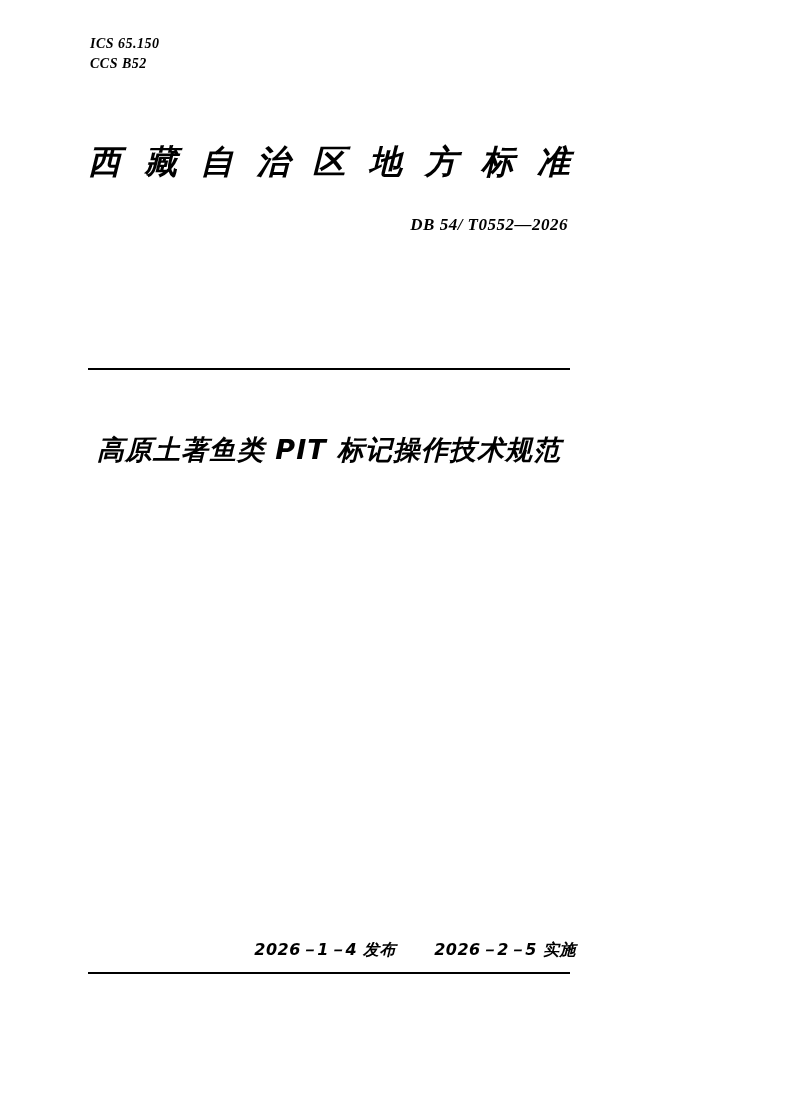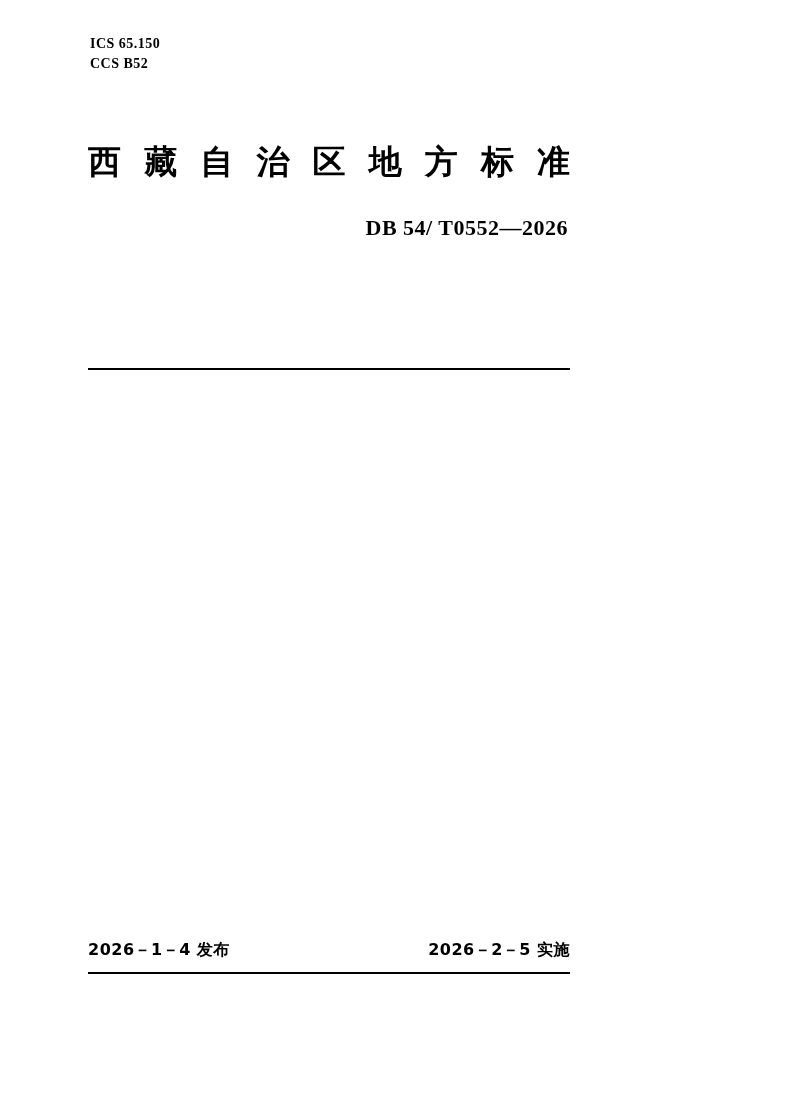--- a/index.html
+++ b/index.html
@@ -14,20 +14,21 @@
     color: #000000;
     position: relative;
     overflow: hidden;
   }
 
   .page {
     position: relative;
     width: 628px;
     height: 1116px;
     box-sizing: border-box;
+    font-style: italic;
   }
 
   
   .codes {
     position: absolute;
     left: 90px;
     top: 34px;
     font-family: "Liberation Serif", serif;
     font-size: 14px;
     line-height: 20px;
@@ -64,21 +65,21 @@
   }
   .org-title span { display: inline-block; }
 
   
   .std-no {
     position: absolute;
     right: 60px;
     top: 215px;
     font-family: "Liberation Serif", serif;
     font-weight: bold;
-    font-size: 22px;
+    font-size: 17px;
     letter-spacing: 0.5px;
   }
 
   
   .rule-top {
     position: absolute;
     left: 88px;
     right: 58px;
     top: 368px;
     border-top: 2px solid #000;
@@ -95,28 +96,29 @@
     font-weight: bold;
     font-size: 27px;
     line-height: 40px;
     letter-spacing: 1px;
   }
 
   
   .dates {
     position: absolute;
     left: 88px;
-    right: 58px;
+    right: 52px;
     top: 940px;
     display: flex;
-    justify-content: space-between;
+    justify-content: flex-end;
     font-family: "DejaVu Sans", sans-serif;
     font-weight: bold;
     font-size: 16px;
     letter-spacing: 0.5px;
+    gap: 38px;
   }
   .rule-bottom {
     position: absolute;
     left: 88px;
     right: 58px;
     top: 972px;
     border-top: 2px solid #000;
   }
 
   
@@ -153,20 +155,21 @@
     <span>地</span>
     <span>方</span>
     <span>标</span>
     <span>准</span>
   </div>
 
   <div class="std-no">DB 54/ T0552—2026</div>
 
   <div class="rule-top"></div>
 
+  <div class="doc-title">高原土著鱼类 PIT 标记操作技术规范</div>
 
   <div class="dates">
     <span>2026－1－4 发布</span>
     <span>2026－2－5 实施</span>
   </div>
 
   <div class="rule-bottom"></div>
 
 
 </div>

